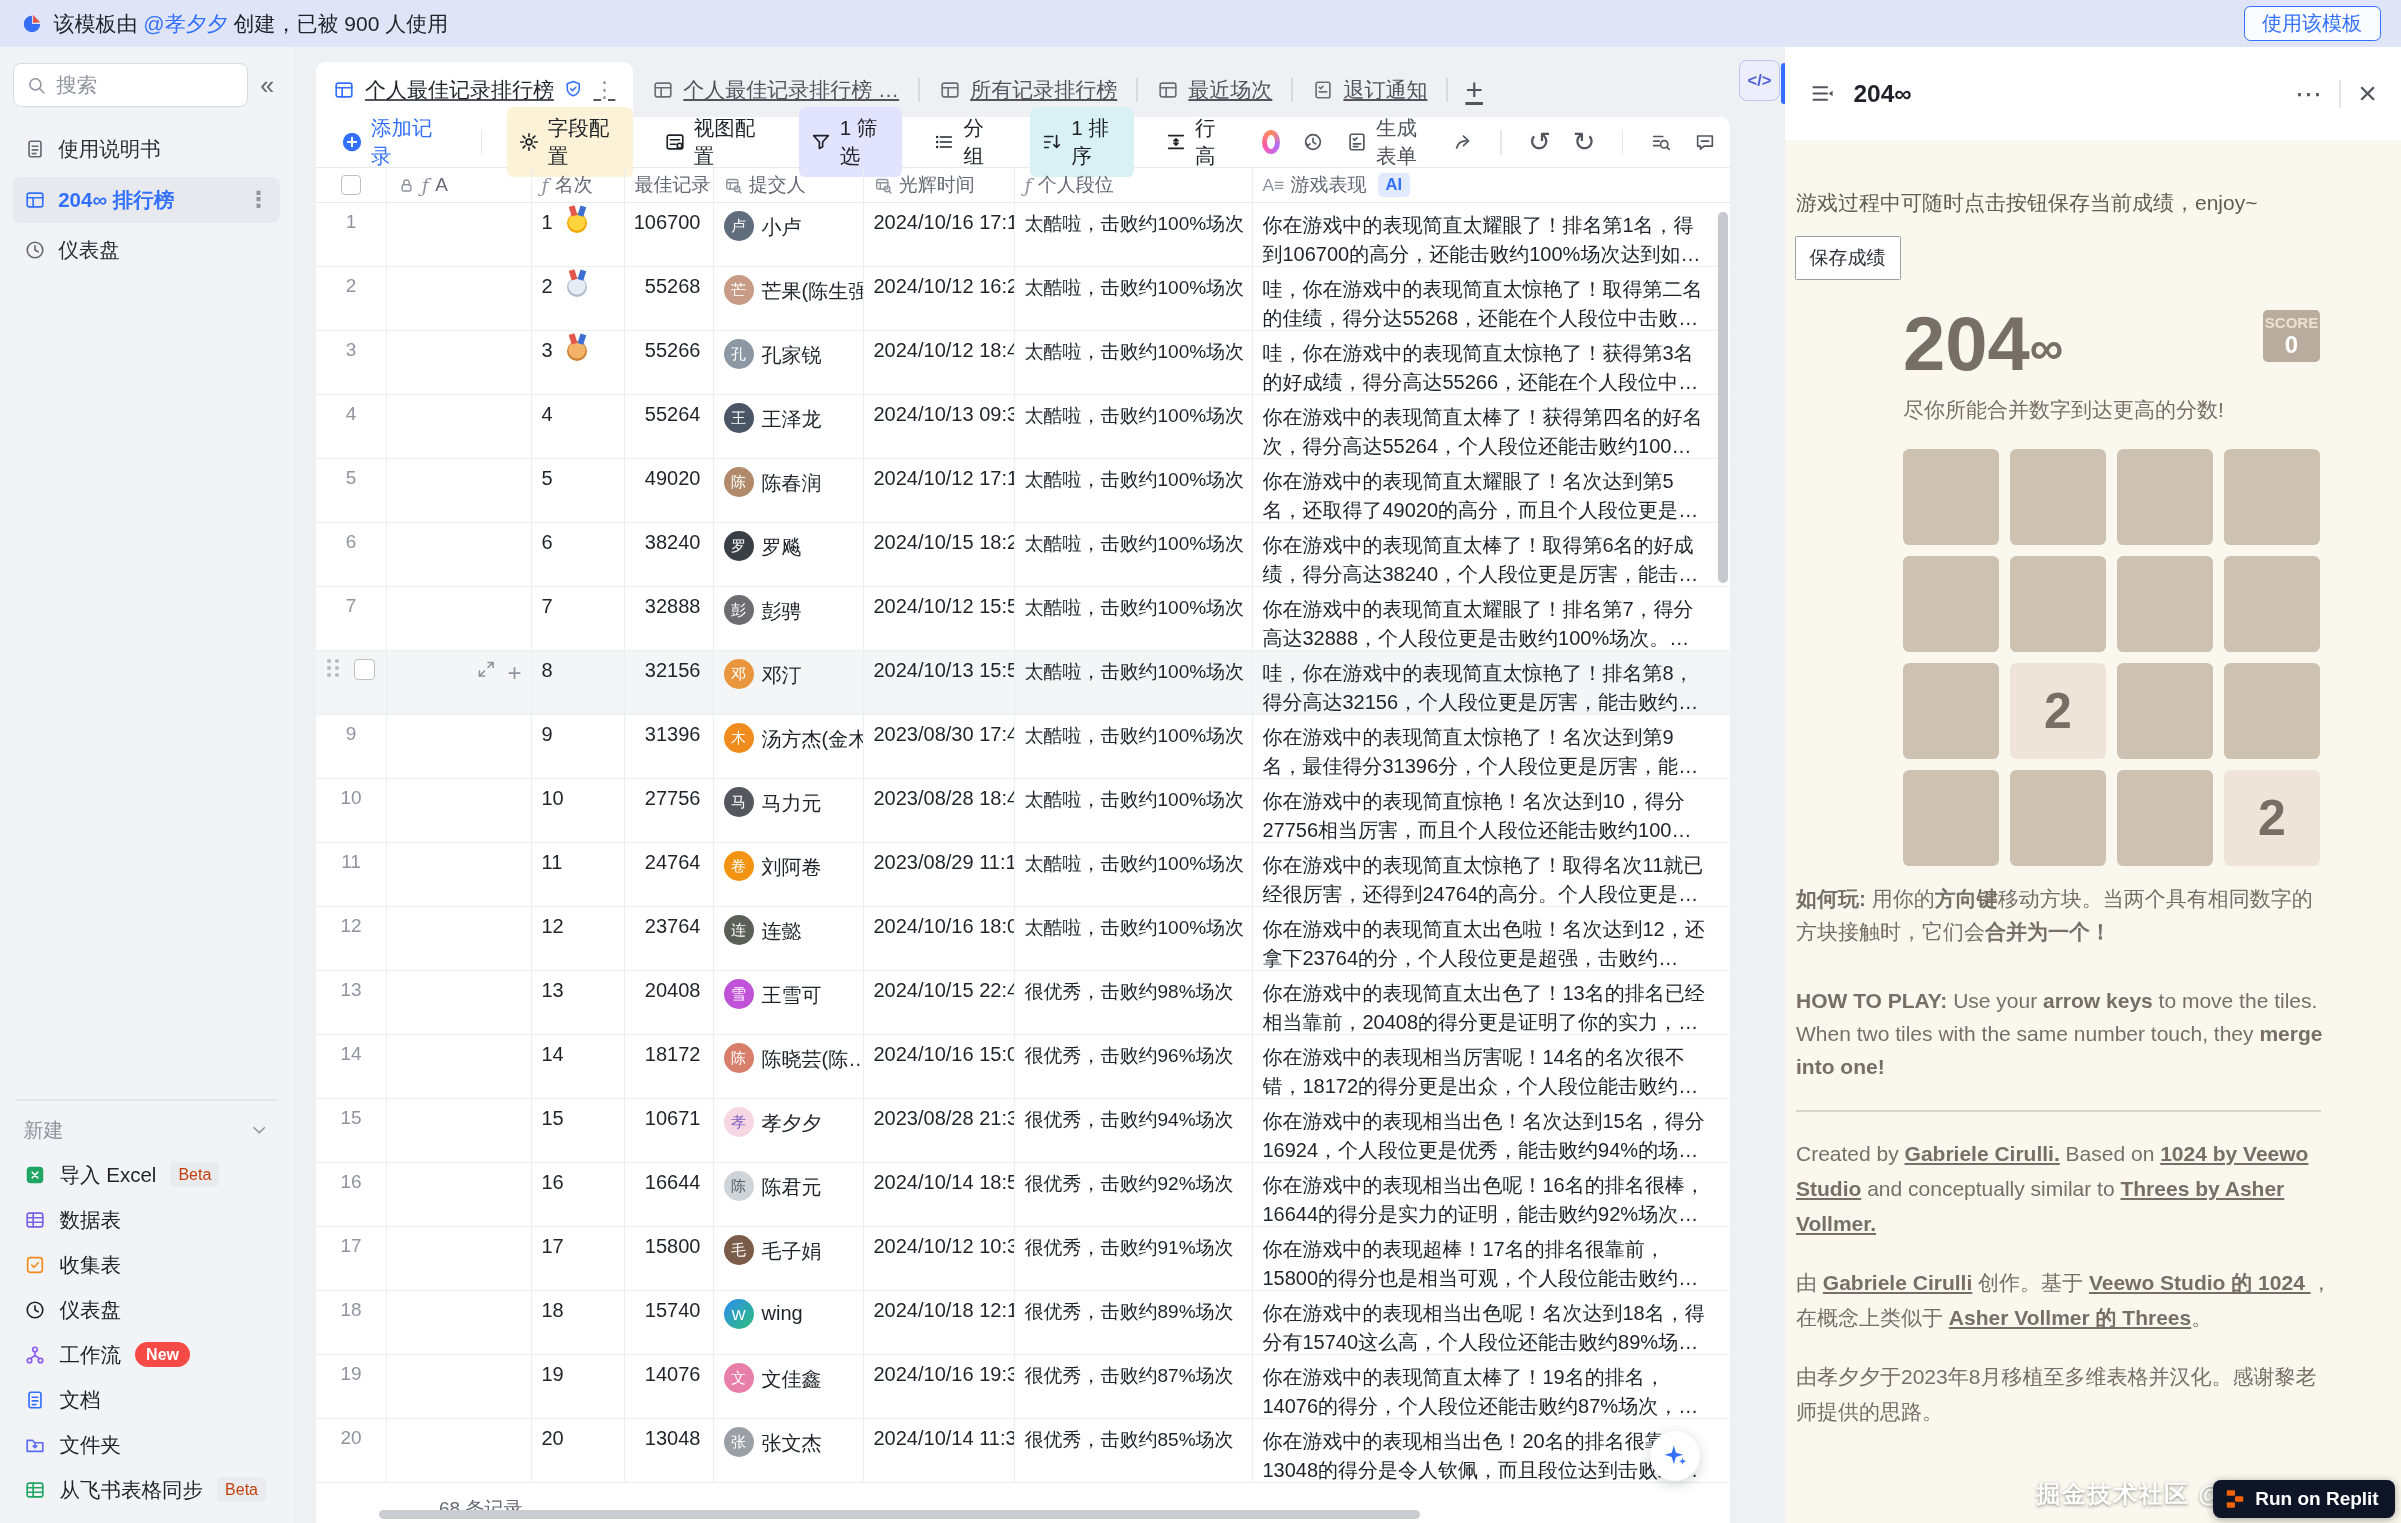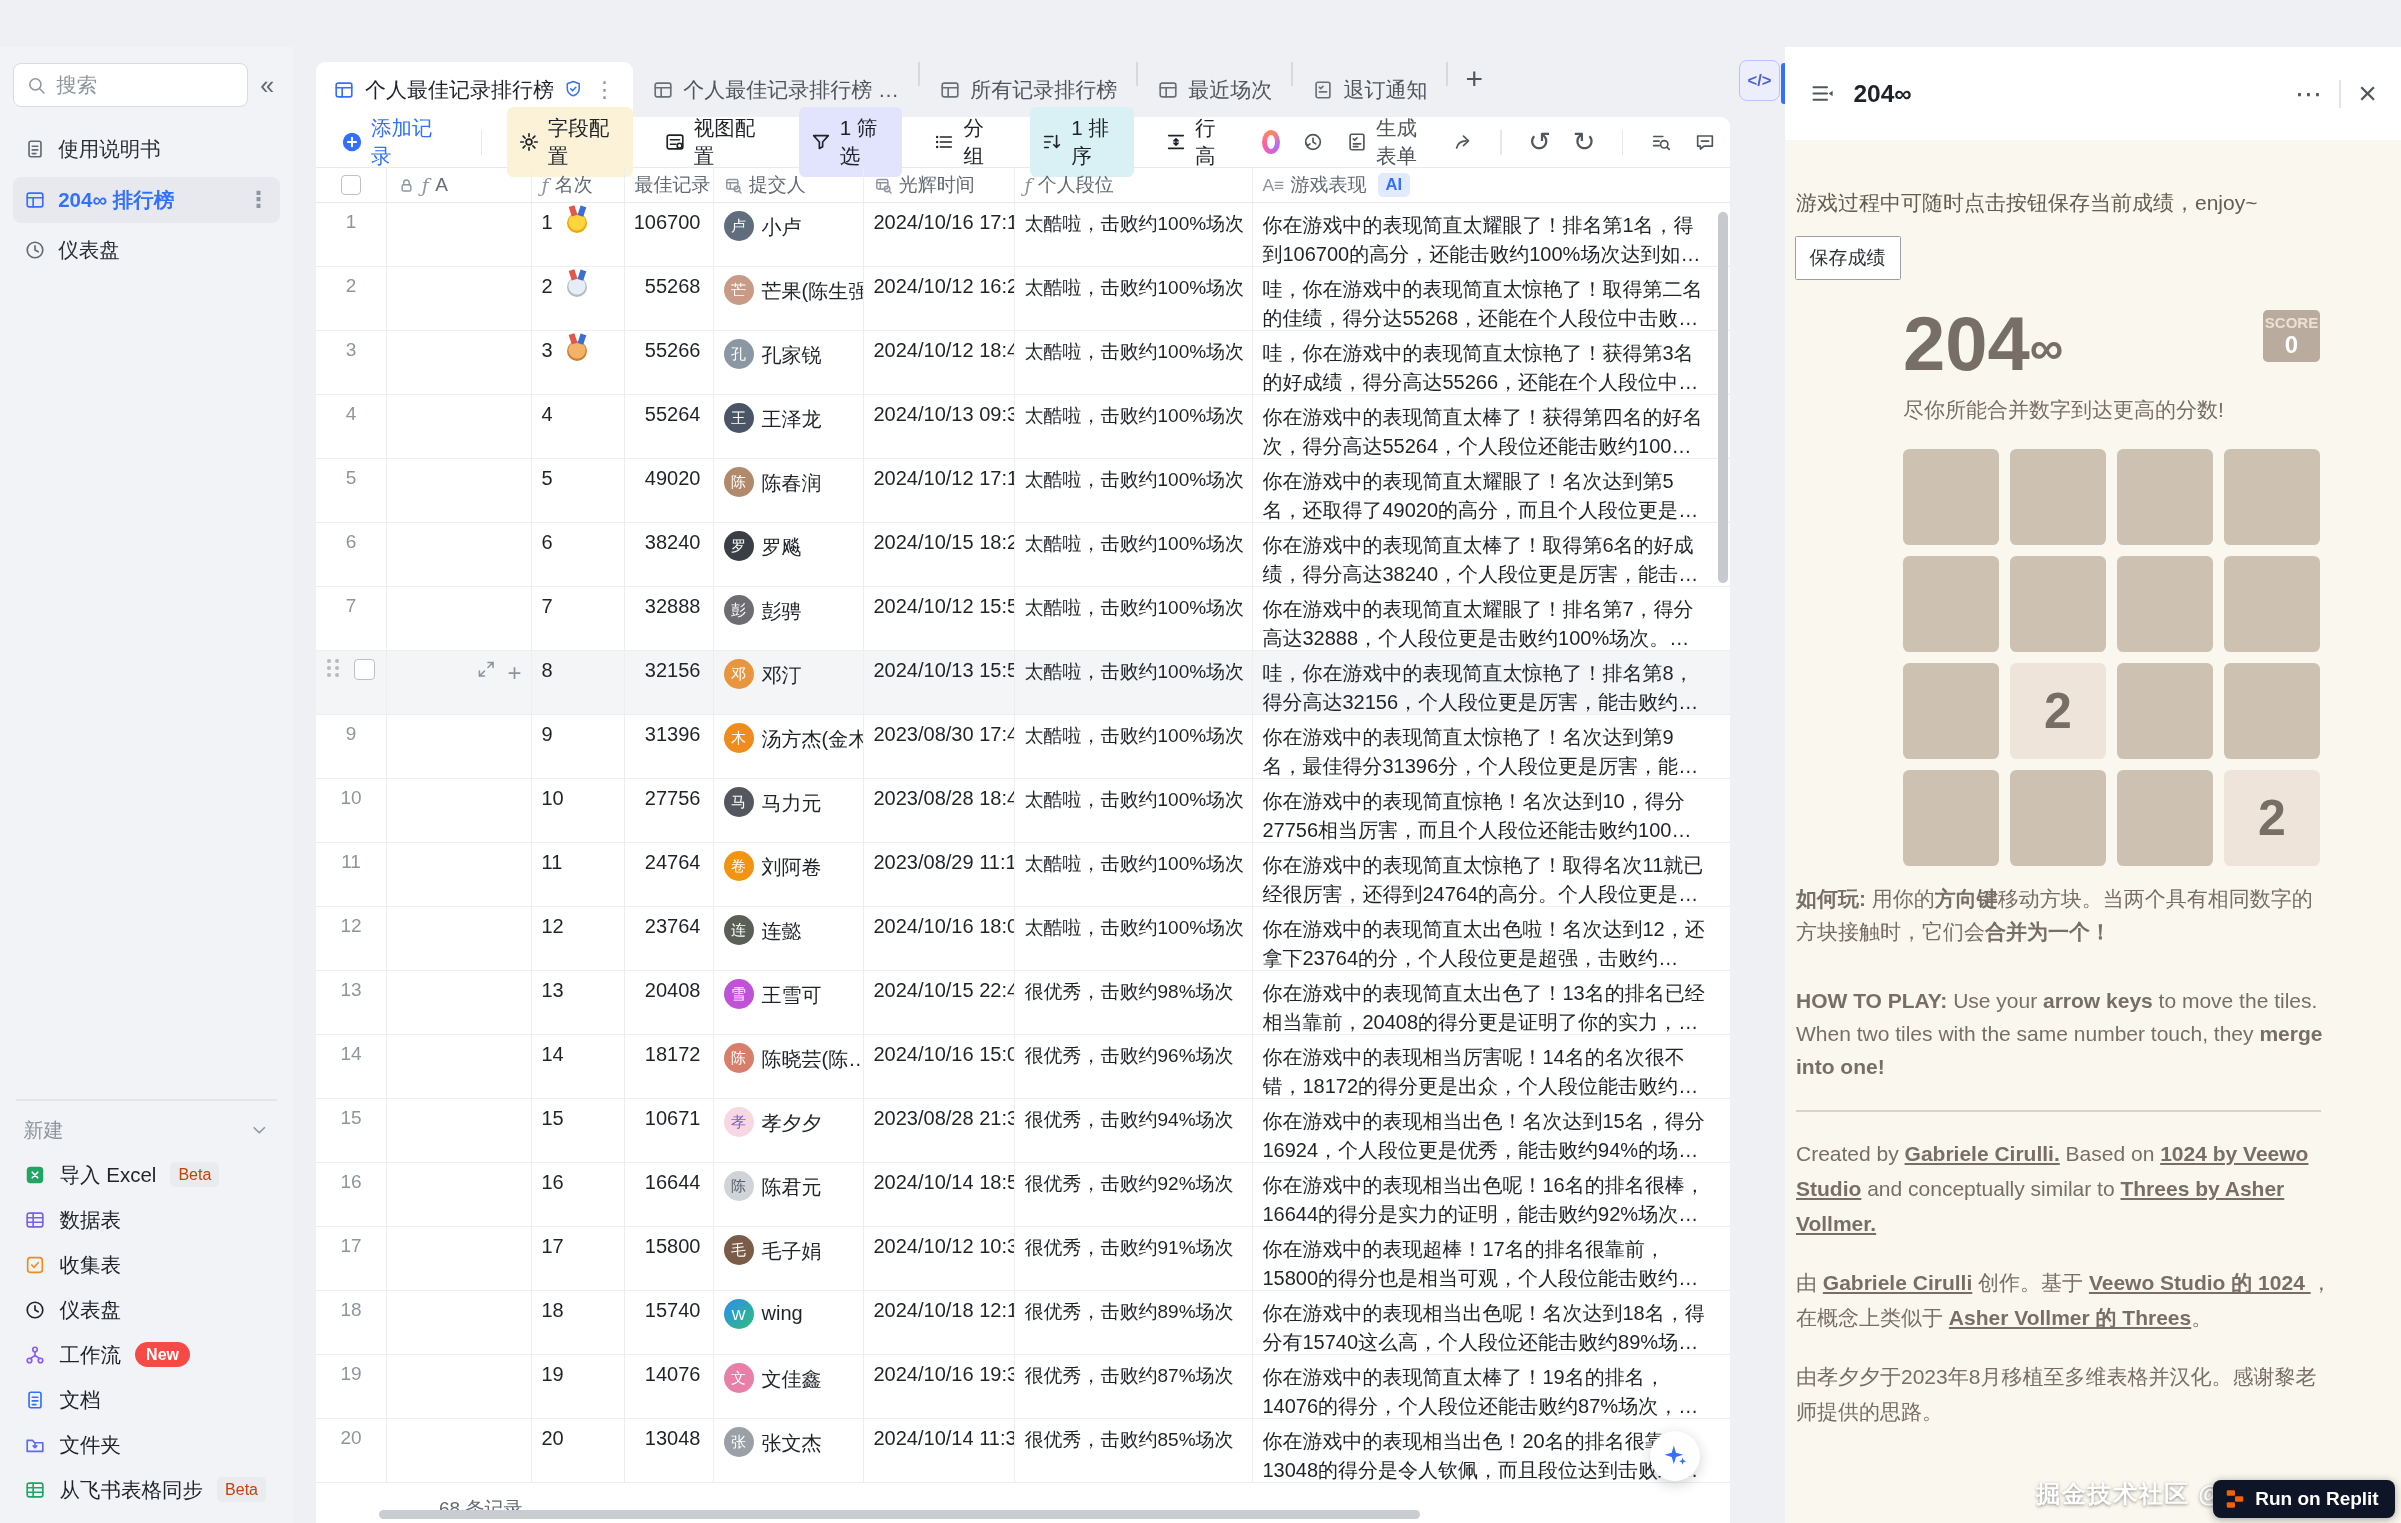--- a/index.html
+++ b/index.html
@@ -25,21 +25,21 @@
   .nav-item.active .ic { color:#3370ff; }
   .nav-item .kebab { margin-left:auto; color:#8f959e; font-size:22px; }
   .sb-bottom { position:absolute; left:12.6px; right:12.6px; bottom:11px; }
   .sb-div { height:1.6px; background:#e3e5e9; margin:0 3.2px 8px; }
   .sb-head { height:43px; display:flex; align-items:center; justify-content:space-between; padding:0 11px; color:#8f959e; font-size:20px; }
   .new-item { height:45px; display:flex; align-items:center; gap:14px; padding:0 11px; font-size:20.5px; }
   .badge-beta { background:#e9ebef; color:#c2410c; font-size:16px; padding:3.2px 8px; border-radius:4.7px; }
   .badge-new { background:#f54a45; color:#fff; font-size:16px; font-weight:700; padding:3.2px 11px; border-radius:12.6px; }
 
   
-  .tabstrip { position:absolute; left:316px; top:62px; height:55px; display:flex; align-items:flex-start; font-size:21px; color:#51565d; }
+  .tabstrip { position:absolute; left:316px; top:62px; height:55px; display:flex; align-items:center; font-size:21px; color:#51565d;text-decoration:underline; }
   .tab-active { height:55px; background:#fff; border-radius:9.5px 9.5px 0 0; display:flex; align-items:center; gap:9.5px; padding:0 17.4px; color:#1f2329; font-weight:500; }
   .tab-active .ic { color:#3370ff; }
   .tab { height:55px; display:flex; align-items:center; gap:9.5px; padding:0 19px; }
   .tab .ic { color:#6b7077; }
   .tabsep { width:1.6px; height:24px; background:#d6d9dd; }
   .tab-add { padding:0 17.4px; font-size:30px; color:#51565d; }
   .shield { color:#9aa0a6; }
   .kebab-t { color:#8f959e; font-size:22px; }
 
   
@@ -114,20 +114,28 @@
   .seg-b { font-weight:700; }
   .seg-u { font-weight:700; text-decoration:underline; }
   .watermark { position:absolute; right:101px; bottom:12.6px; font-size:24px; font-weight:700; color:#fff; letter-spacing:1.6px; text-shadow:0 0.8px 3.2px rgba(0,0,0,.45); white-space:nowrap; }
   .replit { position:absolute; right:6.3px; bottom:4.7px; background:#0e1526; color:#fff; border-radius:8px; padding:8px 16px 8px 11px; display:flex; align-items:center; gap:9.5px; font-size:19px; font-weight:700; box-shadow:0 1.6px 8px rgba(0,0,0,.35); }
 </style>
 </head>
 <body>
 
 <div id="page">
 
+  <div class="topbar">
+    <svg class="ic" viewBox="0 0 24 24">
+        <path d="M12 3a9 9 0 109 9h-9z" fill="#336df4" stroke="none"></path>
+        <path d="M13 2l8 8-8 1z" fill="#e2574c" stroke="none"></path>
+      </svg>
+    <span><span>该模板由 </span><span class="mention">@孝夕夕</span><span> 创建，已被 900 人使用</span></span>
+    <div class="tpl-btn">使用该模板</div>
+  </div>
 
   <div class="sidebar">
     <div class="search-row">
       <div class="searchbox">
         <svg class="ic" viewBox="0 0 24 24" style="width:20.5px;height:20.5px;color:#8f959e">
             <circle cx="11" cy="11" r="6.5"></circle>
             <path d="M15.8 15.8L21 21"></path>
           </svg>
         <span>搜索</span>
       </div>

